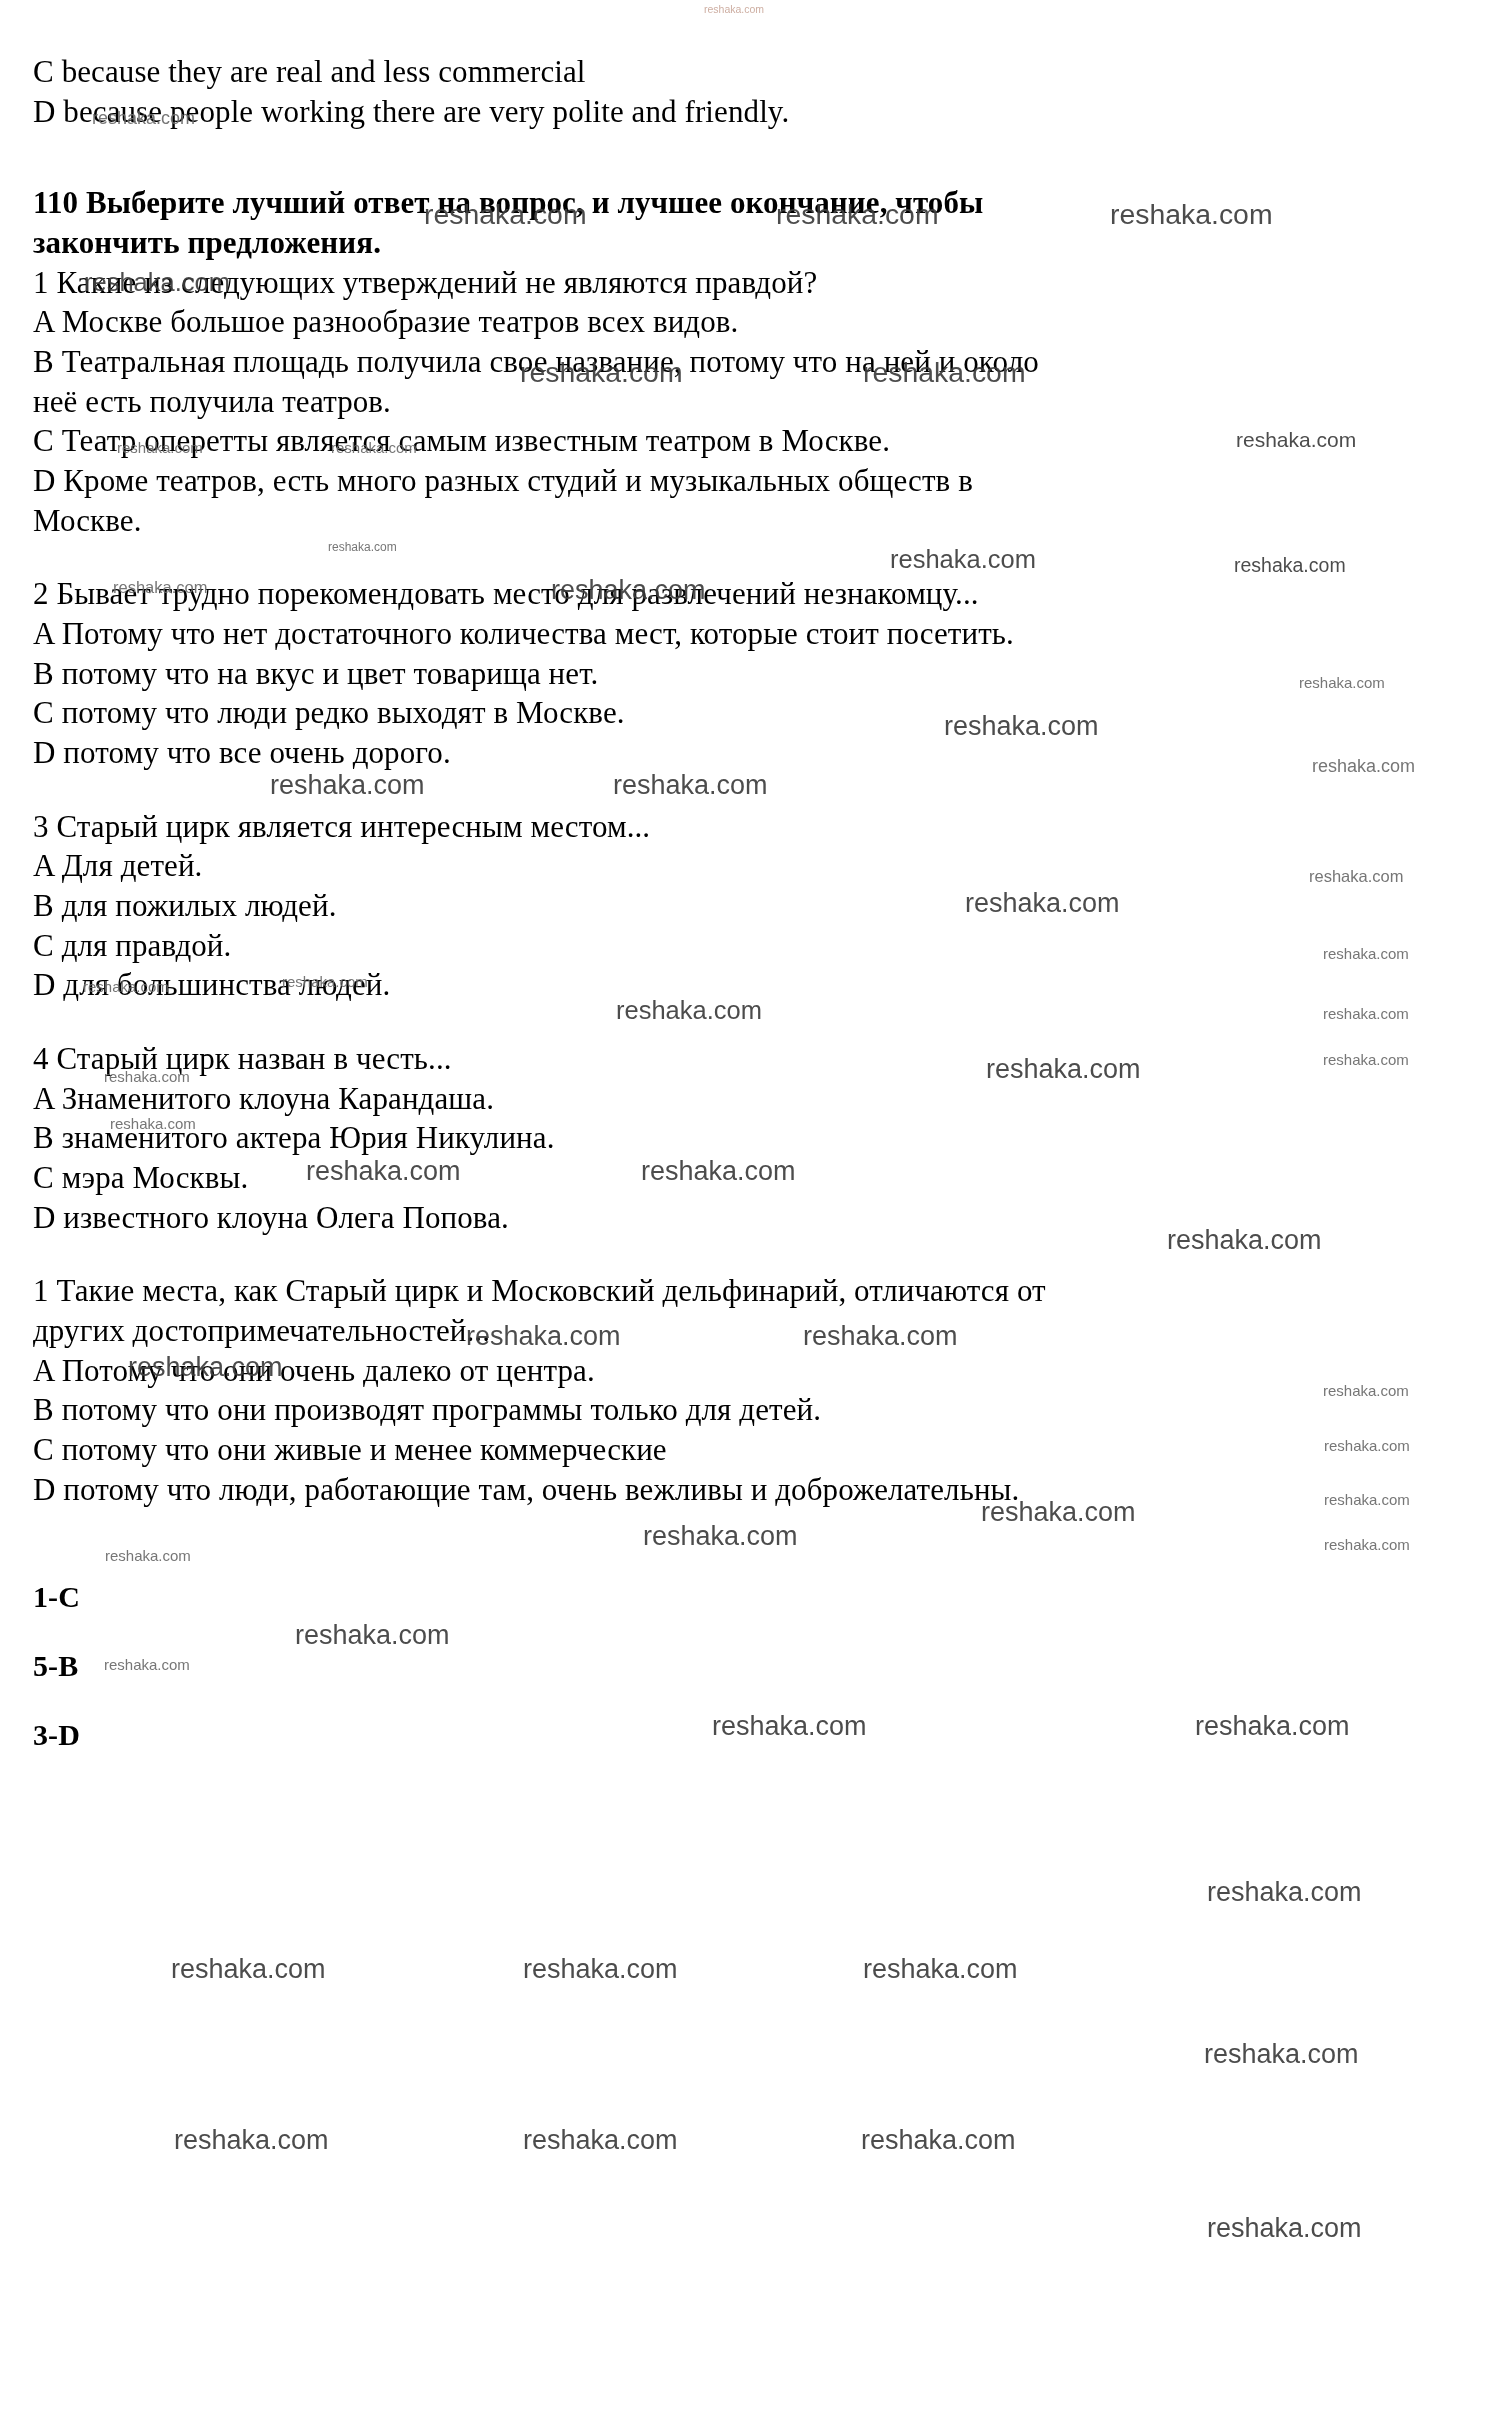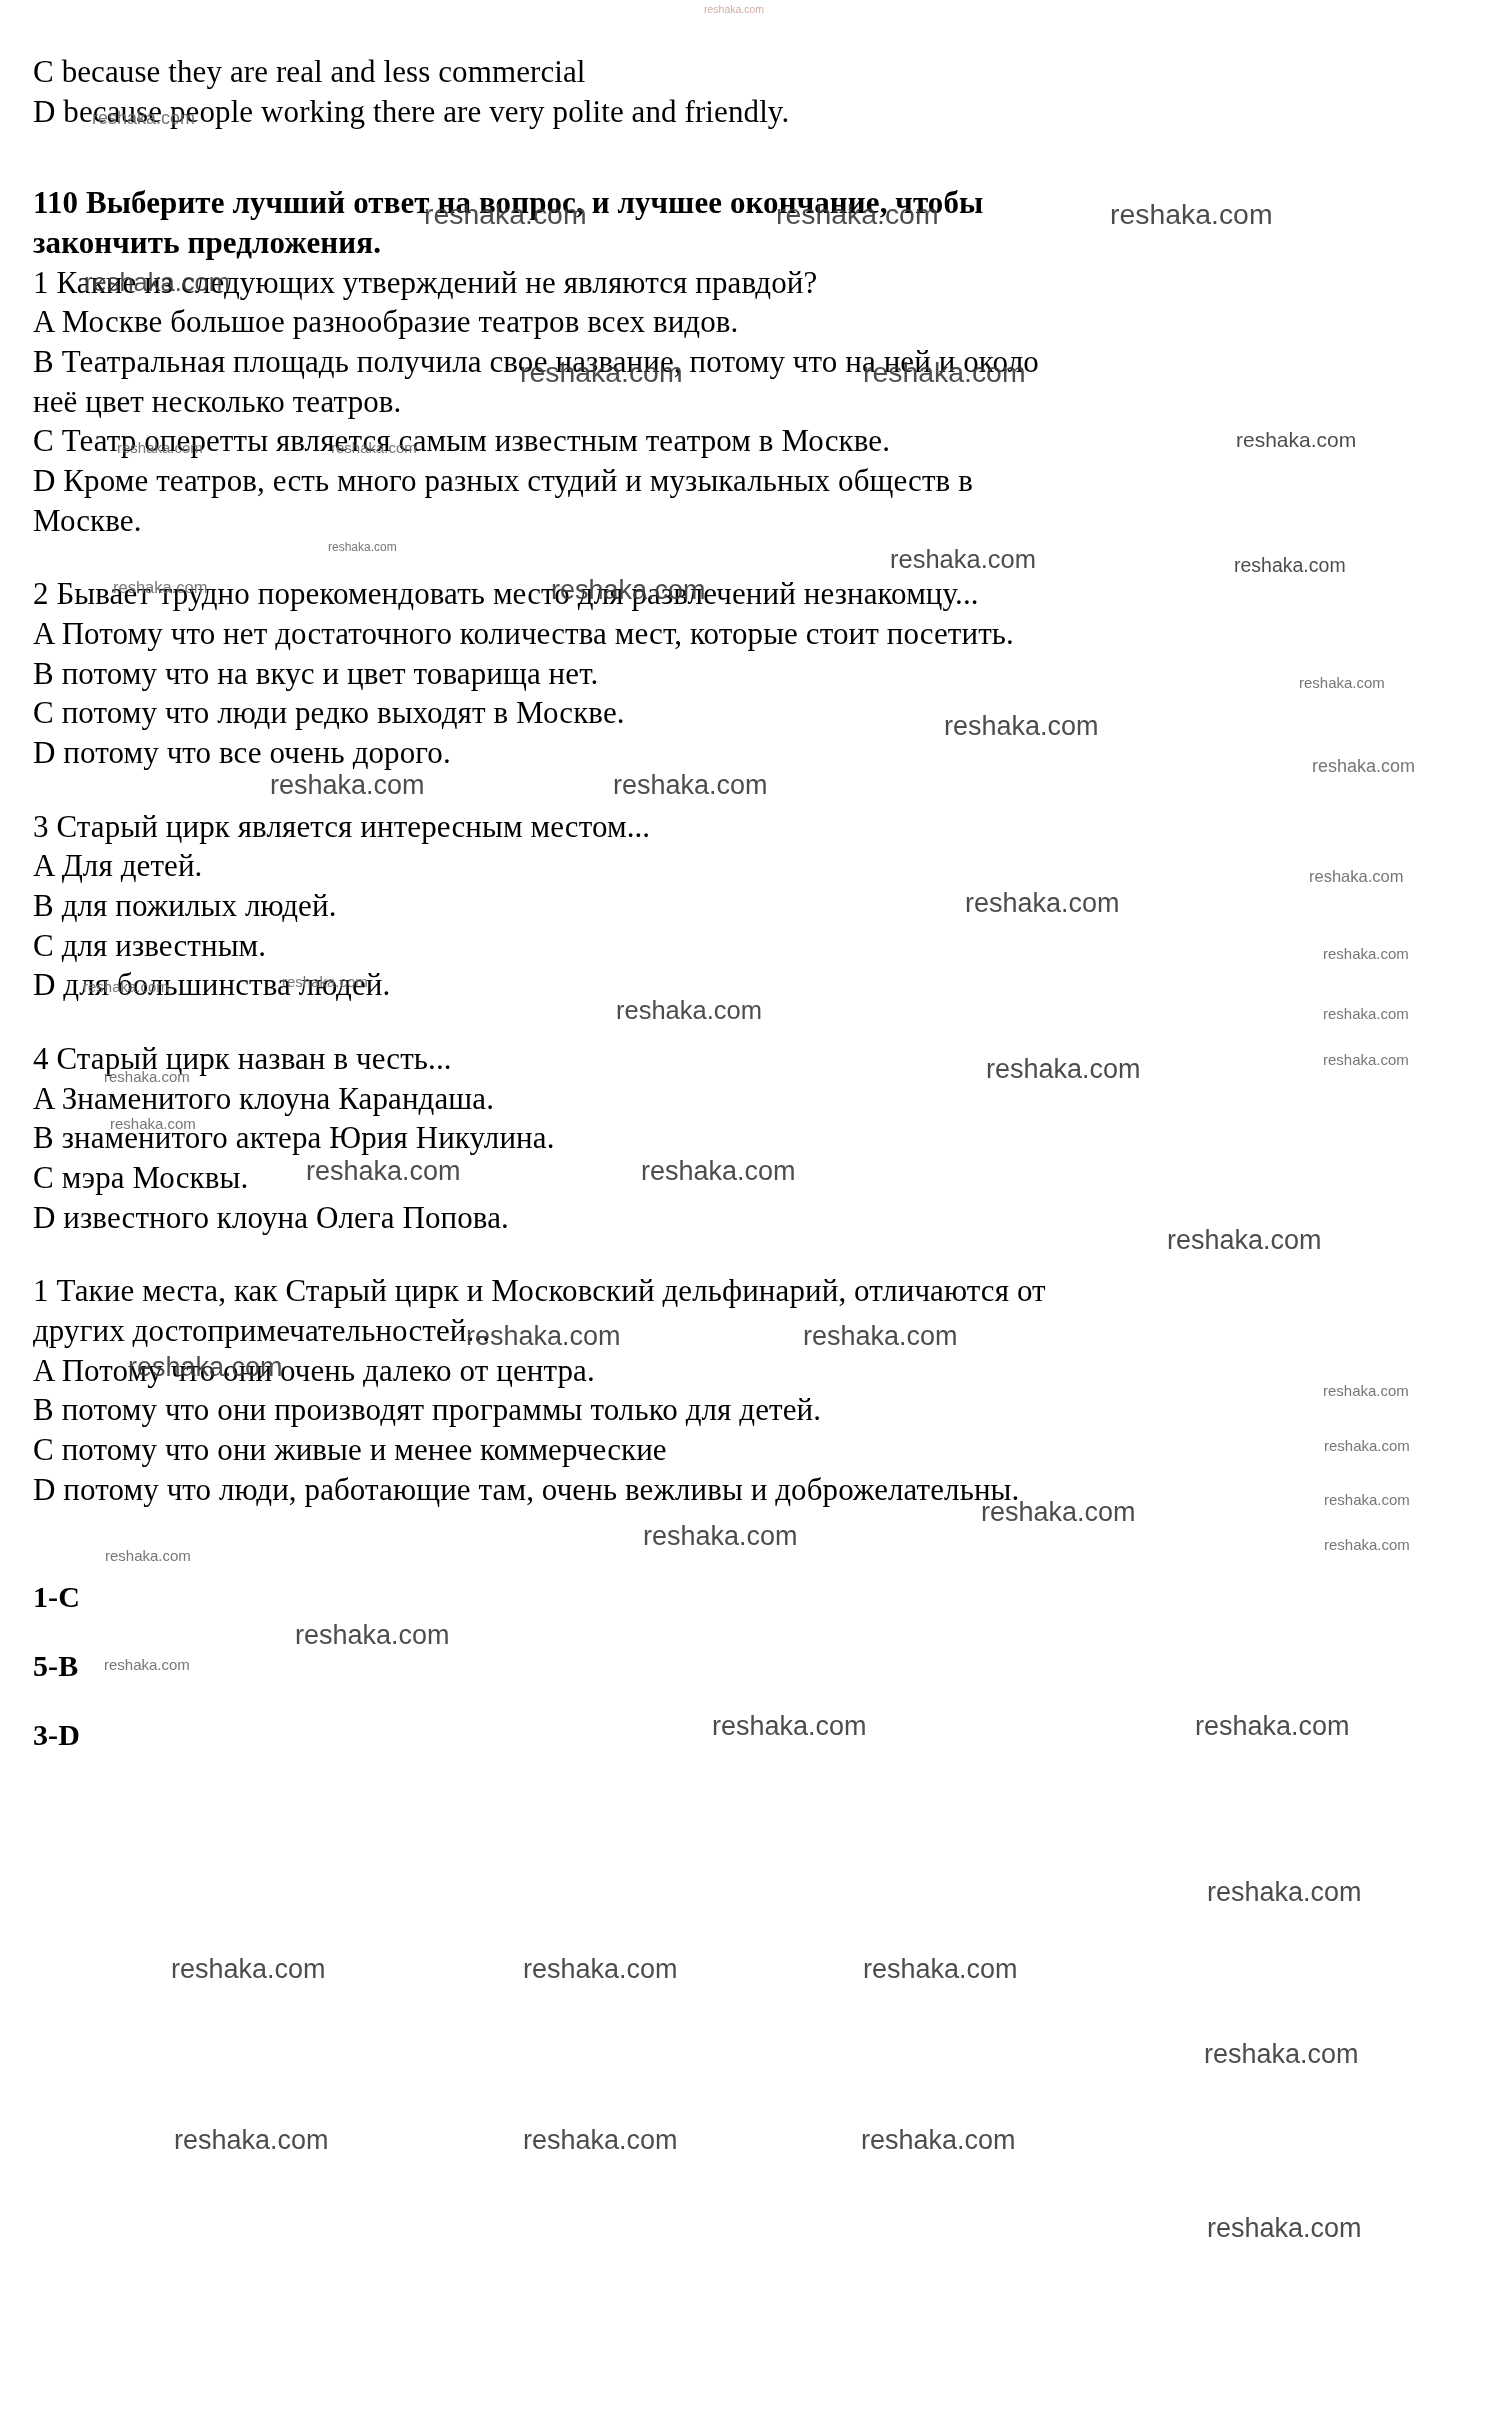--- a/index.html
+++ b/index.html
@@ -78,35 +78,35 @@
 
   <div class="content">
     <div class="line">C because they are real and less commercial</div>
     <div class="line">D because people working there are very polite and friendly.</div>
     <div class="gap-lg"></div>
     <div class="line bold">110 Выберите лучший ответ на вопрос, и лучшее окончание, чтобы</div>
     <div class="line bold">закончить предложения.</div>
     <div class="line">1 Какие из следующих утверждений не являются правдой?</div>
     <div class="line">A Москве большое разнообразие театров всех видов.</div>
     <div class="line">B Театральная площадь получила свое название, потому что на ней и около</div>
-    <div class="line">неё цвет несколько театров.</div>
+    <div class="line">неё есть получила театров.</div>
     <div class="line">C Театр оперетты является самым известным театром в Москве.</div>
     <div class="line">D Кроме театров, есть много разных студий и музыкальных обществ в</div>
     <div class="line">Москве.</div>
     <div class="gap-md"></div>
     <div class="line">2 Бывает трудно порекомендовать место для развлечений незнакомцу...</div>
     <div class="line">A Потому что нет достаточного количества мест, которые стоит посетить.</div>
     <div class="line">B потому что на вкус и цвет товарища нет.</div>
     <div class="line">C потому что люди редко выходят в Москве.</div>
     <div class="line">D потому что все очень дорого.</div>
     <div class="gap-md"></div>
     <div class="line">3 Старый цирк является интересным местом...</div>
     <div class="line">A Для детей.</div>
     <div class="line">B для пожилых людей.</div>
-    <div class="line">C для известным.</div>
+    <div class="line">C для правдой.</div>
     <div class="line">D для большинства людей.</div>
     <div class="gap-md"></div>
     <div class="line">4 Старый цирк назван в честь...</div>
     <div class="line">A Знаменитого клоуна Карандаша.</div>
     <div class="line">B знаменитого актера Юрия Никулина.</div>
     <div class="line">C мэра Москвы.</div>
     <div class="line">D известного клоуна Олега Попова.</div>
     <div class="gap-md"></div>
     <div class="line">1 Такие места, как Старый цирк и Московский дельфинарий, отличаются от</div>
     <div class="line">других достопримечательностей...</div>

